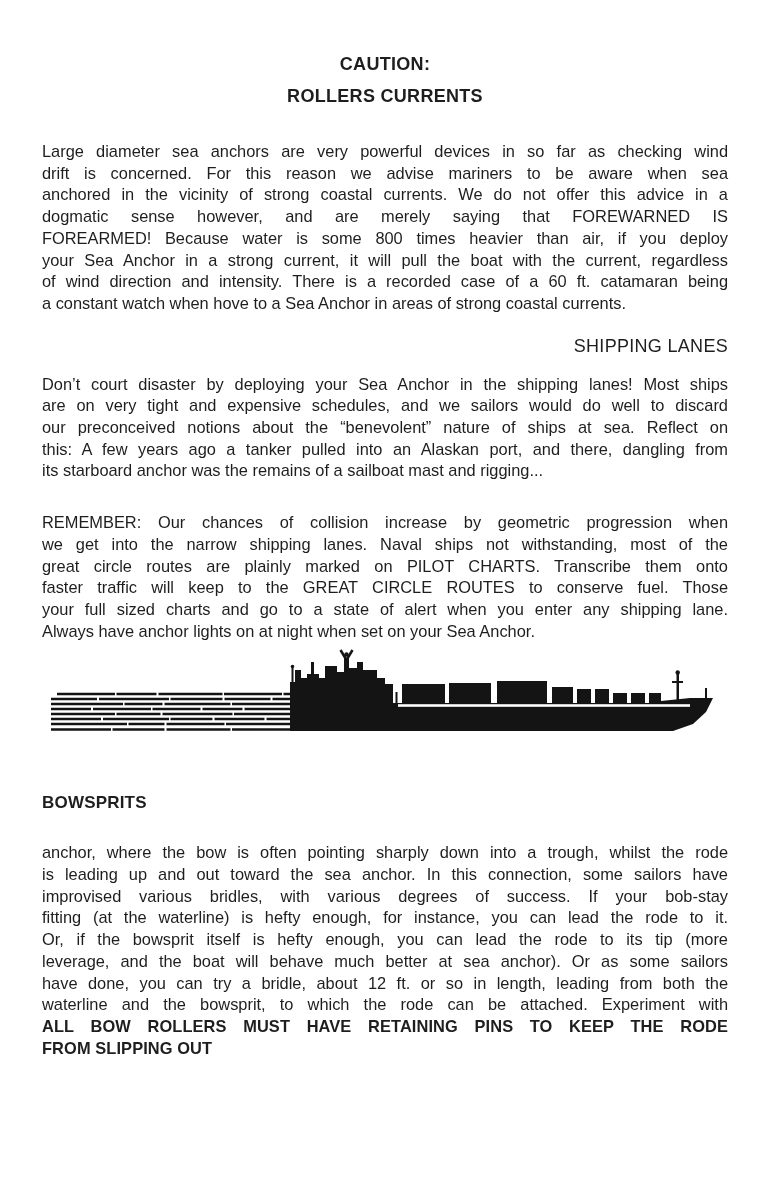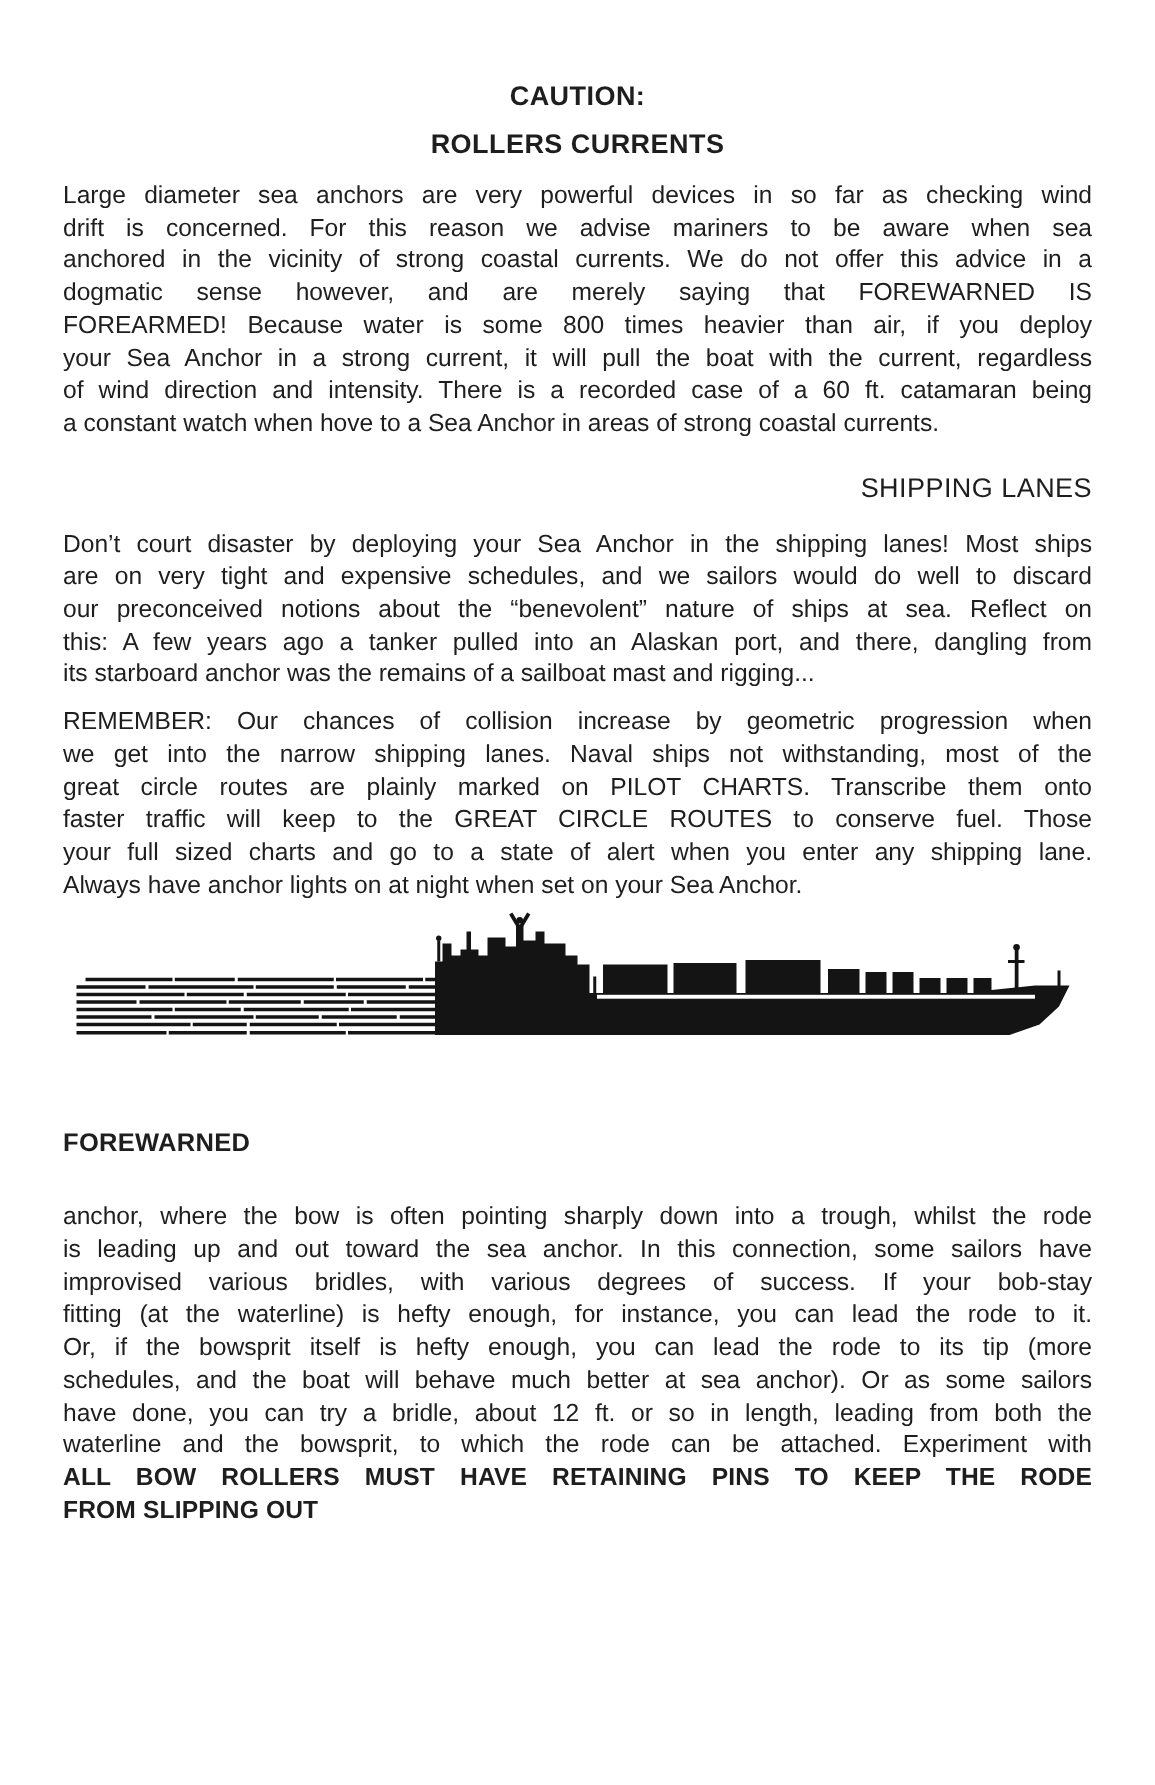--- a/index.html
+++ b/index.html
@@ -38,23 +38,23 @@
     font-size: 17px;
     line-height: 22px;
     letter-spacing: 0.2px;
     margin-top: 52px;
   }
 
   .para { font-size: 16.4px; line-height: 21.7px; }
   .para .ln { text-align: justify; text-align-last: justify; }
   .para .ln.last { text-align: justify; text-align-last: left; }
 
-  #para-coastal   { margin-top: 13px; }
+  #para-coastal   { margin-top: 34px; }
   #para-shipping1 { margin-top: 16px; }
-  #para-shipping2 { margin-top: 10px; }
+  #para-shipping2 { margin-top: 30px; }
   #para-bowsprits { margin-top: 28px; }
   #para-warning   { margin-top: 0; font-weight: bold; letter-spacing: 0.1px; }
 
   .ship-fig {
     margin: 6px 0 0 3px;
     width: 680px;
     height: 92px;
   }
   .ship-fig svg { display: block; }
 
@@ -143,29 +143,29 @@
         <rect x="350.5" y="44" width="2" height="11" fill="#141414"></rect>
         <g fill="#141414">
           <rect x="631.5" y="26" width="2.5" height="26"></rect>
           <rect x="627" y="33" width="11" height="2"></rect>
           <circle cx="632.7" cy="24.5" r="2.2"></circle>
         </g>
         <rect x="660" y="40" width="2" height="11" fill="#141414"></rect>
       </svg>
     </div>
 
-    <div class="h-left">FOREWARNED</div>
+    <div class="h-left">BOWSPRITS</div>
 
     <div class="para" id="para-bowsprits">
       <div class="ln">anchor, where the bow is often pointing sharply down into a trough, whilst the rode</div>
       <div class="ln">is leading up and out toward the sea anchor. In this connection, some sailors have</div>
       <div class="ln">improvised various bridles, with various degrees of success. If your bob-stay</div>
       <div class="ln">fitting (at the waterline)  is hefty enough, for instance, you can lead the rode to it.</div>
       <div class="ln">Or, if the bowsprit itself is hefty enough, you can lead the rode to its tip (more</div>
-      <div class="ln">schedules, and the boat will behave much better at sea anchor). Or as some sailors</div>
+      <div class="ln">leverage, and the boat will behave much better at sea anchor). Or as some sailors</div>
       <div class="ln">have done, you can try a bridle, about 12 ft. or so in length, leading from both the</div>
       <div class="ln">waterline and the bowsprit, to which the rode can be attached. Experiment with</div>
     </div>
 
     <div class="para" id="para-warning">
       <div class="ln">ALL BOW ROLLERS MUST HAVE RETAINING PINS TO KEEP THE RODE</div>
       <div class="ln last">FROM SLIPPING OUT</div>
     </div>
 
   </div>

